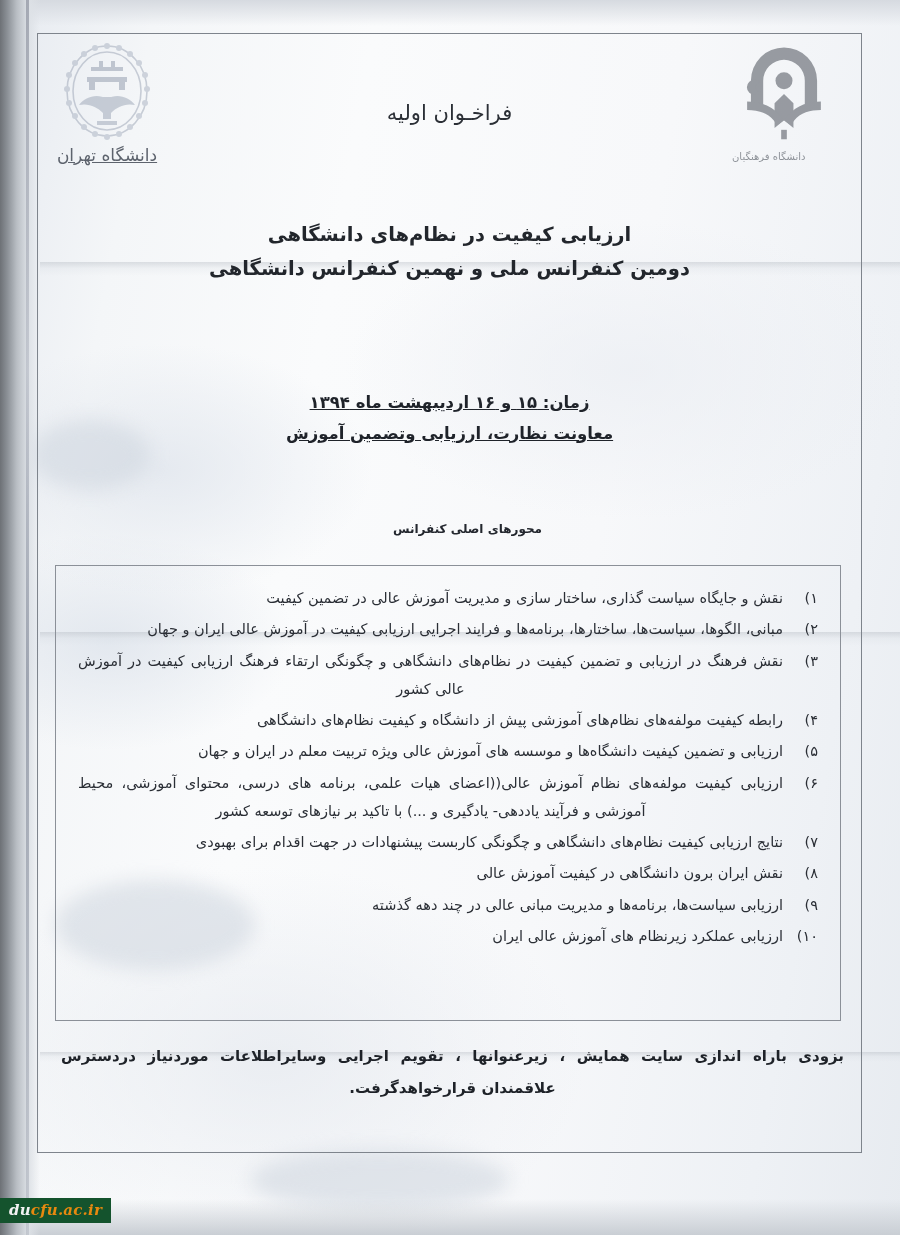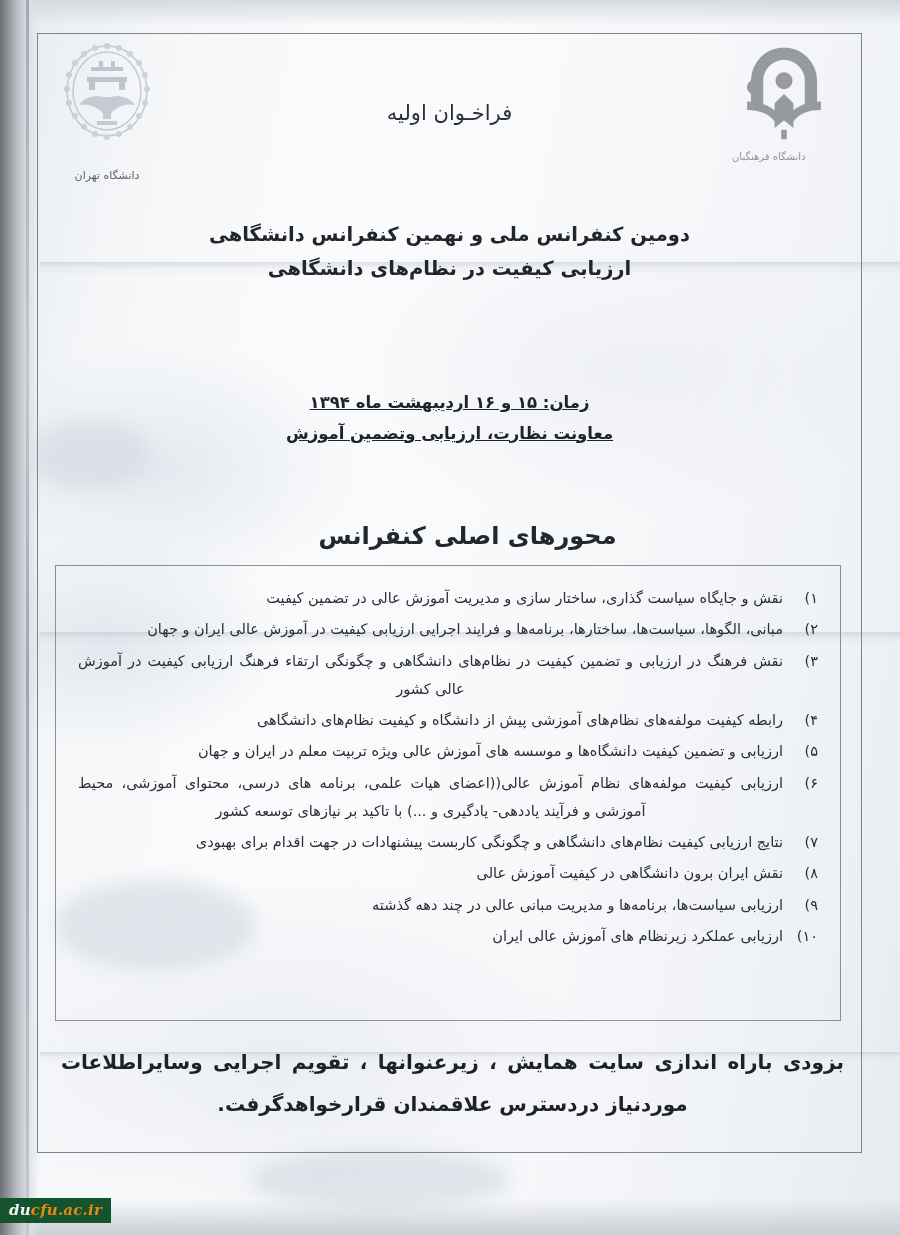--- a/index.html
+++ b/index.html
@@ -98,24 +98,25 @@
     left: 18px; top: 8px;
     width: 104px; text-align: center;
   }
   .seal {
     position: relative;
     width: 92px; height: 104px;
     margin: 0 auto;
     opacity: 0.5;
   }
   .logo-caption {
-    font-size: 11px;
+    font-size: 17px;
     color: #5d636d;
-    margin-top: 24px;
+    margin-top: 0;
     letter-spacing: .4px;
+    text-decoration: underline;
   }
   .logo-cfu {
     position: absolute;
     right: 10px; top: 6px;
     width: 120px; text-align: left;
     opacity: 0.62;
   }
   .logo-cfu .cap {
     font-size: 10px;
     color: #4f555e;
@@ -148,21 +149,21 @@
     font-size: 16.5px;
     font-weight: bold;
     line-height: 1.85;
     color: #1f232a;
     text-decoration: underline;
   }
   .themes-heading {
     position: absolute;
     left: 0; right: 0; top: 489px;
     text-align: center;
-    font-size: 24px;
+    font-size: 12px;
     font-weight: bold;
     color: #23272e;
     padding-left: 36px;
   }
 
   
   .themes-box {
     position: absolute;
     left: 18px; top: 532px;
     width: 786px;
@@ -195,21 +196,21 @@
     text-align: justify;
     text-align-last: center;
   }
   ol.themes li.single .txt { text-align-last: right; }
   ol.themes li.wrap .txt   { text-align-last: center; }
 
   
   .footer-note {
     position: absolute;
     left: 24px; right: 18px; top: 1008px;
-    font-size: 20px;
+    font-size: 15px;
     font-weight: bold;
     line-height: 2.1;
     color: #1e2228;
     text-align: justify;
     text-align-last: center;
   }
 
   
   .watermark {
     position: absolute;
@@ -305,22 +306,22 @@
         <path d="M94 66 c-12 0 -26 4 -34 14 l-5 6 l7 5 l4 -5 c6 -8 17 -11 28 -11 z" fill="#5f646c"></path>
         <path d="M30 56 a8 8 0 1 1 0 -10 a5 5 0 0 0 0 10 z" fill="#5f646c"></path>
         <path d="M52 96 h6 v10 h-6 z" fill="#5f646c"></path>
       </svg>
       <div class="cap">دانشگاه فرهنگیان</div>
     </div>
 
     <div class="call-title">فراخـوان اولیه</div>
 
     <div class="conf-title">
+      <div>ارزیابی کیفیت در نظام‌های دانشگاهی</div>
       <div>دومین کنفرانس ملی و نهمین کنفرانس دانشگاهی</div>
-      <div>ارزیابی کیفیت در نظام‌های دانشگاهی</div>
     </div>
 
     <div class="meta">
       <div>زمان: ۱۵ و ۱۶ اردیبهشت ماه ۱۳۹۴</div>
       <div>معاونت نظارت، ارزیابی وتضمین آموزش</div>
     </div>
 
     <div class="themes-heading">محورهای اصلی کنفرانس</div>
 
     <div class="themes-box">

